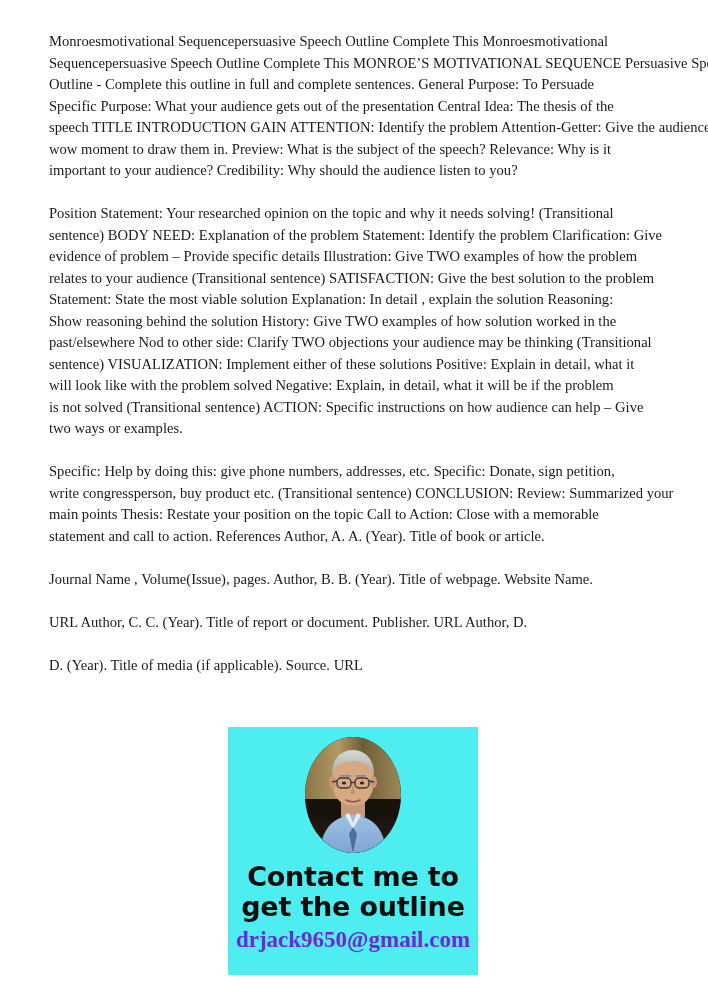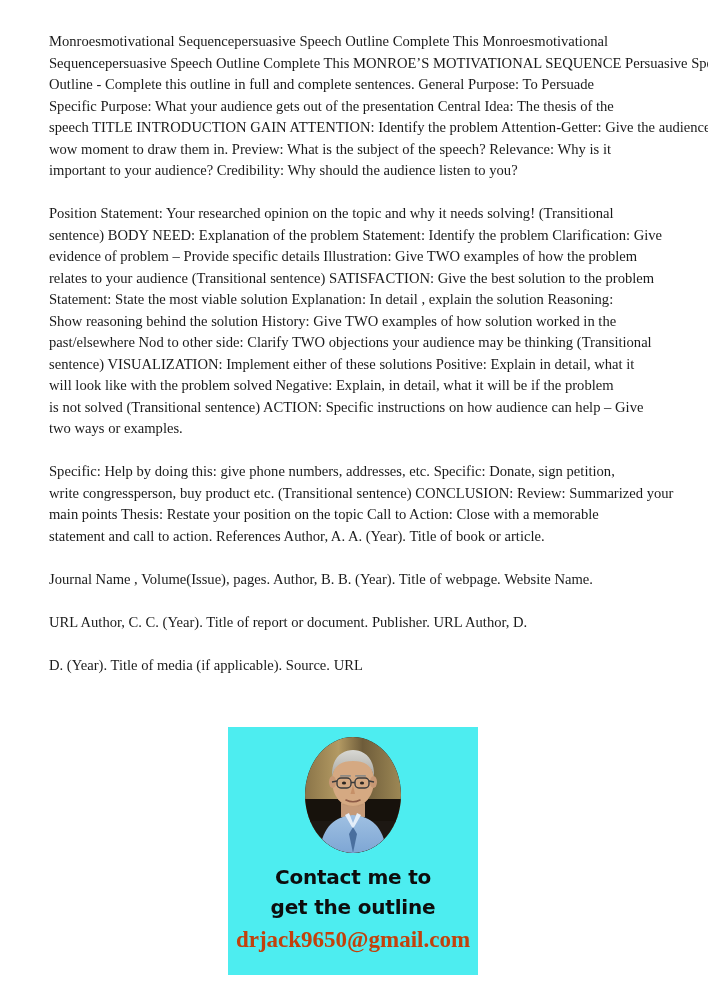--- a/index.html
+++ b/index.html
@@ -56,33 +56,33 @@
     border-radius: 50% / 50%;
     overflow: hidden;
     position: relative;
     background: #2f2a22;
   }
   .portrait svg { display: block; }
 
   .contact-line {
     font-family: "DejaVu Sans", "Liberation Sans", sans-serif;
     font-weight: bold;
-    font-size: 20px;
+    font-size: 27px;
     line-height: 30px;
     color: #0d0d0d;
     letter-spacing: -0.2px;
     text-align: center;
   }
   .contact-line-1 { margin-top: 9px; }
   .contact-email {
     font-family: "Liberation Serif", "DejaVu Serif", serif;
     font-weight: bold;
     font-size: 23px;
     line-height: 30px;
-    color: #c2410c;
+    color: #6d28d9;
     margin-top: 3px;
     text-align: center;
   }
 </style>
 </head>
 <body>
 
 <div class="doc-text" id="doc-text">
     <div class="doc-line">Monroesmotivational Sequencepersuasive Speech Outline Complete This Monroesmotivational</div>
     <div class="doc-line">Sequencepersuasive Speech Outline Complete This MONROE’S MOTIVATIONAL SEQUENCE Persuasive Speech</div>

